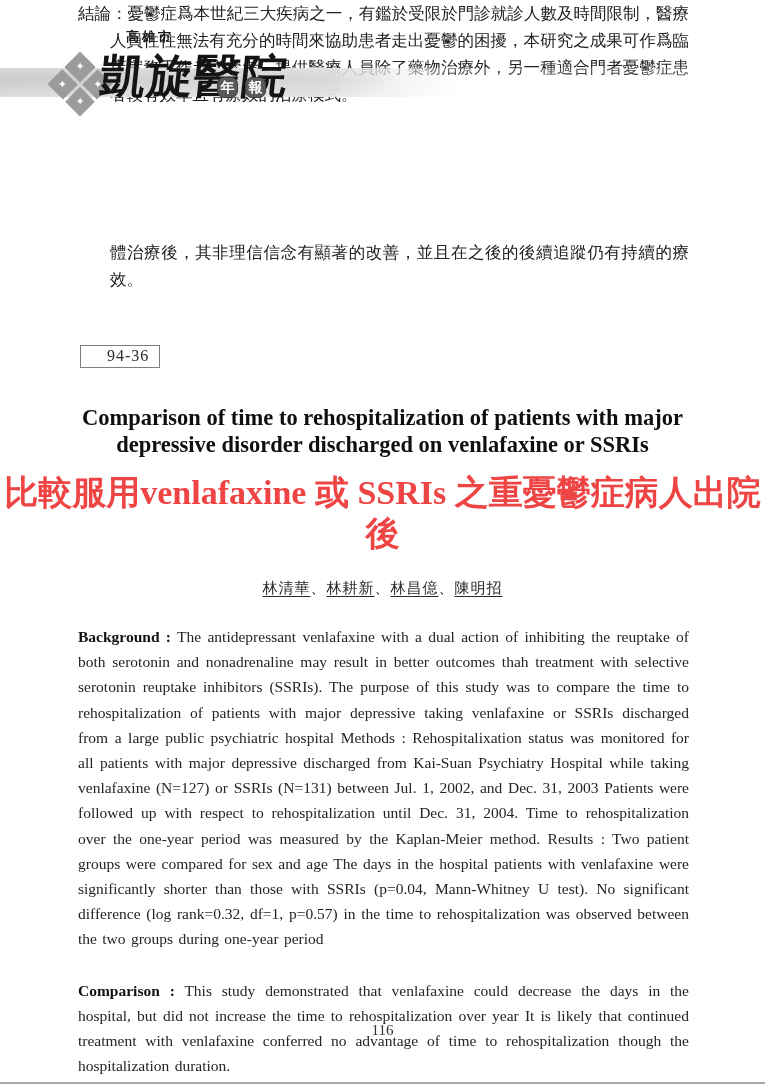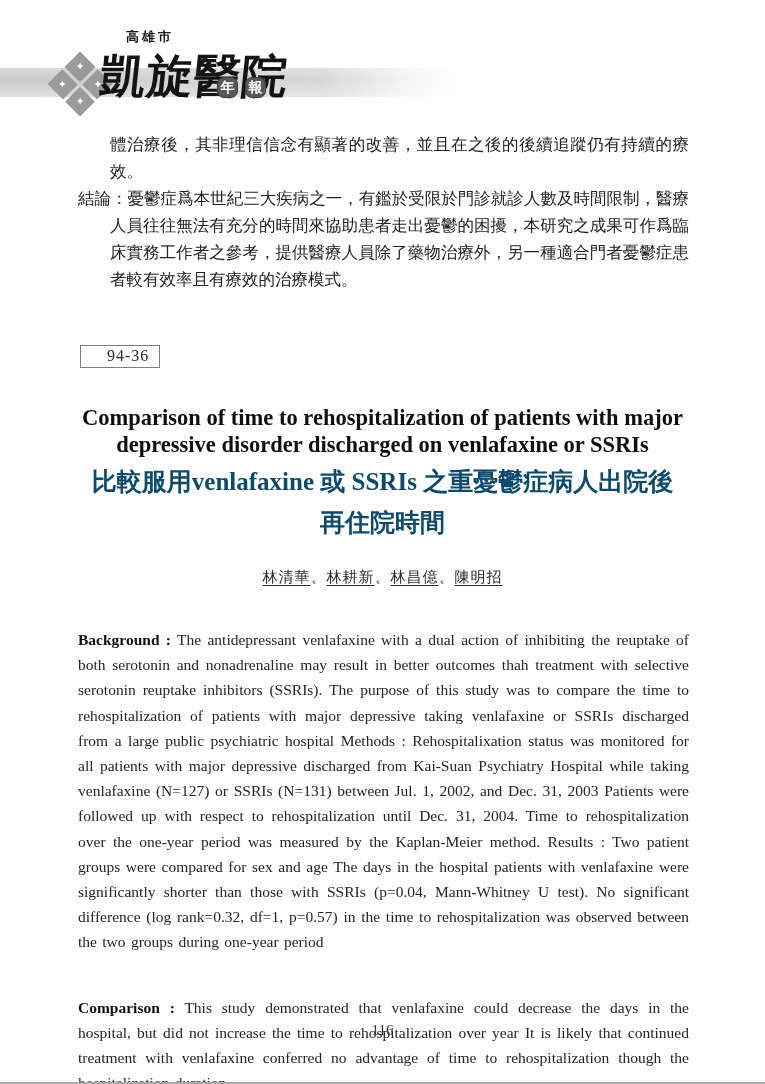--- a/index.html
+++ b/index.html
@@ -56,30 +56,30 @@
     display: inline-block; margin: 52px 0 0 80px;
     border: 1.5px solid #7e7e7e; padding: 1px 10px 2px 26px;
     font-size: 16px; color: #2a2a2a; letter-spacing: 1px;
   }
 
   .title-en {
     margin: 36px auto 0 auto; max-width: 655px;
     text-align: center; font-size: 22.5px; line-height: 27px; font-weight: 700; color: #0f0f0f; font-family: Liberation Serif, serif;
   }
   .title-zh {
-    margin: 3px auto 0 auto; text-align: center; font-weight: 700; color: #0c4a6e;
-    font-size: 25px; line-height: 41px;
+    margin: 14px auto 0 auto; text-align: center; font-weight: 700; color: #ef4444;
+    font-size: 34px; line-height: 41px;
   }
   .authors {
     margin-top: 25px; text-align: center; font-size: 15px; color: #2a2a2a; letter-spacing: 1px;
   }
   .author { text-decoration: underline; text-underline-offset: 3px; }
 
   .body-en {
-    margin: 40px 76px 0 78px;
+    margin: 26px 76px 0 78px;
     font-size: 15.5px; line-height: 25.2px; text-align: justify; color: #242424;
     word-spacing: 1.5px;
   }
   .body-en b { font-weight: 700; color: #111; }
 
   .page-number {
     position: absolute; left: 0; right: 0; top: 1022px;
     text-align: center; font-size: 15px; color: #333;
   }
   .bottom-rule {
@@ -113,33 +113,32 @@
     <span class="city">高雄市</span>
     <span class="hospital">凱旋醫院</span>
   </div>
 
   <div class="badges">
     <span class="badge">年</span>
     <span class="badge">報</span>
   </div>
 
   
+  <p class="zh conclusion"><span>結論：</span><span>憂鬱症爲本世紀三大疾病之一，有鑑於受限於門診就診人數及時間限制，醫療人員往往無法有充分的時間來協助患者走出憂鬱的困擾，本研究之成果可作爲臨床實務工作者之參考，提供醫療人員除了藥物治療外，另一種適合門者憂鬱症患者較有效率且有療效的治療模式。</span></p>
+
   <p class="zh intro-cont">體治療後，其非理信信念有顯著的改善，並且在之後的後續追蹤仍有持續的療效。</p>
-
-  <p class="zh conclusion"><span>結論：</span><span>憂鬱症爲本世紀三大疾病之一，有鑑於受限於門診就診人數及時間限制，醫療人員往往無法有充分的時間來協助患者走出憂鬱的困擾，本研究之成果可作爲臨床實務工作者之參考，提供醫療人員除了藥物治療外，另一種適合門者憂鬱症患者較有效率且有療效的治療模式。</span></p>
 
   
   <div class="article-no">94-36</div>
 
   
   <h1 class="title-en">Comparison of time to rehospitalization of patients with major depressive disorder discharged on venlafaxine or SSRIs</h1>
 
   <h2 class="title-zh">
     <span>比較服用venlafaxine 或 SSRIs 之重憂鬱症病人出院後</span><br>
-    <span>再住院時間</span>
   </h2>
 
   <div class="authors"><span class="author">林清華</span>、<span class="author">林耕新</span>、<span class="author">林昌億</span>、<span class="author">陳明招</span></div>
 
   
   <p class="body-en"><b>Background :</b> <span>The antidepressant venlafaxine with a dual action of inhibiting the reuptake of both serotonin and nonadrenaline may result in better outcomes thah treatment with selective serotonin reuptake inhibitors (SSRIs). The purpose of this study was to compare the time to rehospitalization of patients with major depressive taking venlafaxine or SSRIs discharged from a large public psychiatric hospital Methods : Rehospitalixation status was monitored for all patients with major depressive discharged from Kai-Suan Psychiatry Hospital while taking venlafaxine (N=127) or SSRIs (N=131) between Jul. 1, 2002, and Dec. 31, 2003 Patients were followed up with respect to rehospitalization until Dec. 31, 2004. Time to rehospitalization over the one-year period was measured by the Kaplan-Meier method. Results : Two patient groups were compared for sex and age The days in the hospital patients with venlafaxine were significantly shorter than those with SSRIs (p=0.04, Mann-Whitney U test). No significant difference (log rank=0.32, df=1, p=0.57) in the time to rehospitalization was observed between the two groups during one-year period</span></p>
 
   <p class="body-en"><b>Comparison :</b> <span>This study demonstrated that venlafaxine could decrease the days in the hospital, but did not increase the time to rehospitalization over year It is likely that continued treatment with venlafaxine conferred no advantage of time to rehospitalization though the hospitalization duration.</span></p>
 
   

